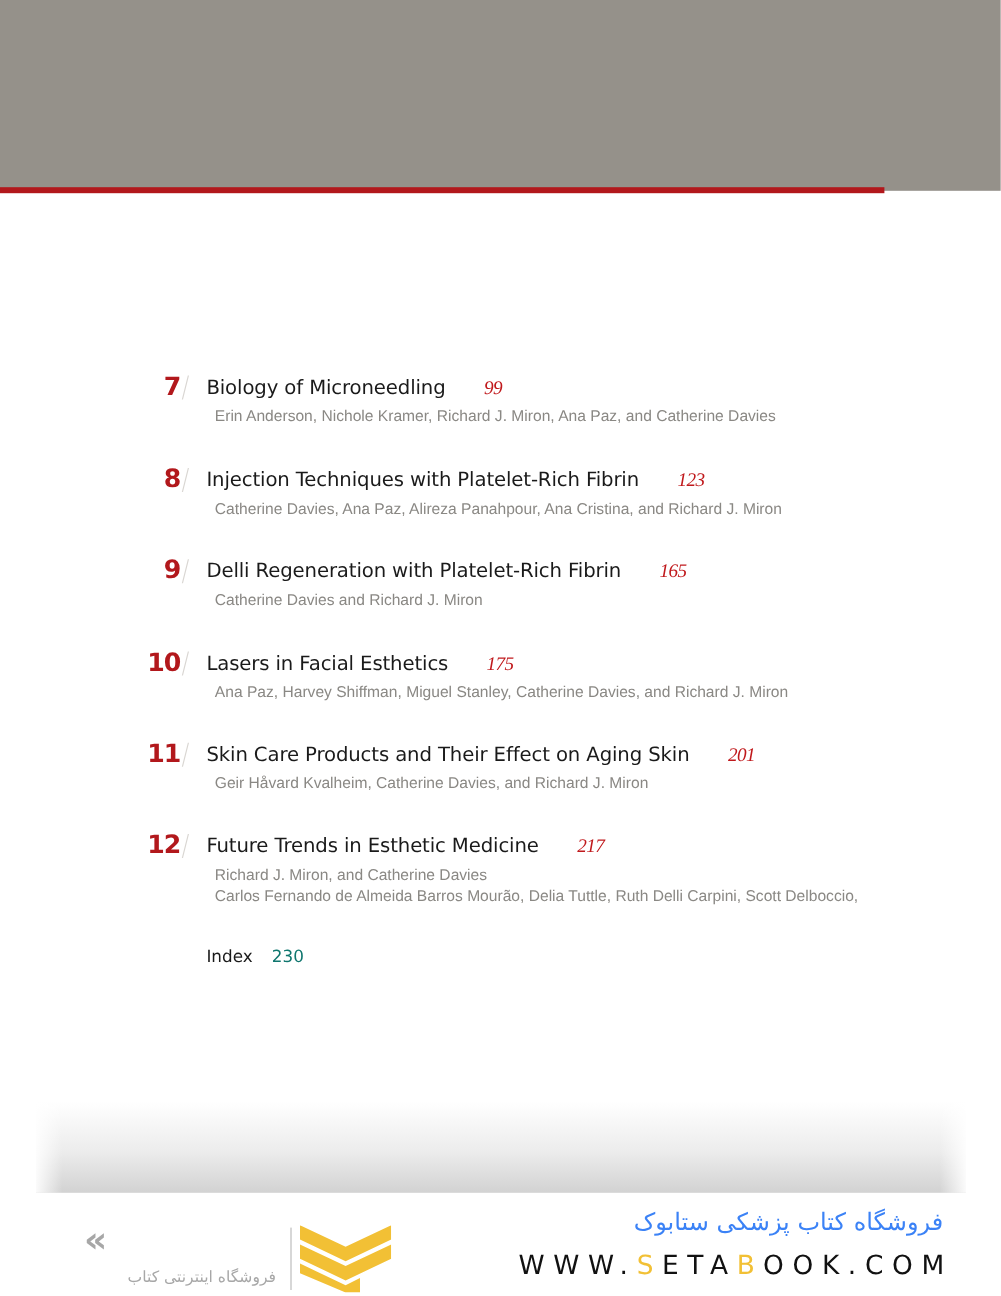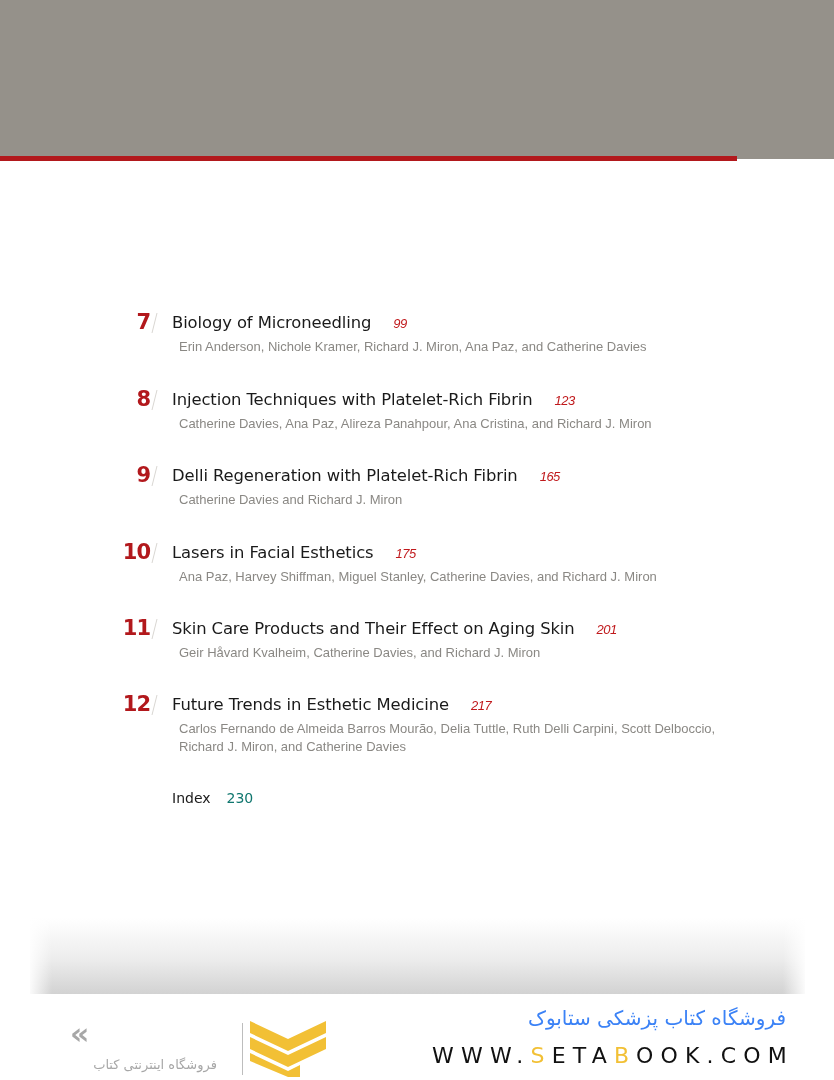--- a/index.html
+++ b/index.html
@@ -26,22 +26,22 @@
     .slash {
       position: absolute; left: 154px; top: 3px; width: 1px; height: 20px;
       background: #d9d6d2; transform: skewX(-14deg);
     }
     .title-line { position: absolute; left: 172px; top: 2px; white-space: nowrap; line-height: 22px; }
     .chap-title {
       font-family: "DejaVu Sans", sans-serif; font-weight: normal;
       font-size: 16.4px; color: #1a1a1a; letter-spacing: -0.1px;
     }
     .chap-page {
-      font-family: Liberation Sans, sans-serif; font-style: italic;
-      font-size: 13px; color: #c0191c; margin-left: 22px; letter-spacing: -0.5px;
+      font-family: Liberation Serif, serif; font-style: italic;
+      font-size: 16px; color: #c0191c; margin-left: 32px; letter-spacing: -0.5px;
     }
     .authors {
       position: absolute; left: 179px; top: 28px; width: 580px;
       font-family: "Liberation Sans", sans-serif; font-size: 13px;
       color: #8a8884; line-height: 18px;
     }
     .index-line { position: absolute; left: 172px; top: 789px; white-space: nowrap; }
     .index-label { font-family: "DejaVu Sans", sans-serif; font-size: 14px; color: #1a1a1a; }
     .index-page { font-family: "DejaVu Sans", sans-serif; font-size: 14px; color: #0f766e; margin-left: 16px; }
 
@@ -59,21 +59,21 @@
     .logo-arrows { position: absolute; left: 0; top: 4px; font-family: "DejaVu Sans", sans-serif; font-size: 30px; font-weight: bold; color: #a7a7a7; letter-spacing: -6px; line-height: 30px; }
     .logo-word {
       position: absolute; left: 48px; top: 0; font-family: "DejaVu Sans", sans-serif;
       font-size: 34px; font-weight: bold; line-height: 36px; letter-spacing: -1px;
     }
     .logo-word .g { color: #a7a7a7; }
     .logo-word .y { color: #f2c035; }
     .logo-sub {
       position: absolute; left: 10px; top: 42px; direction: rtl;
       font-family: "DejaVu Sans", sans-serif; font-size: 13px; color: #a7a7a7;
-      width: 150px; text-align: center;
+      width: 150px; text-align: right;
     }
     .logo-divider { position: absolute; left: 172px; top: 8px; width: 1px; height: 52px; background: #bdbdbd; }
     .logo-chevron { position: absolute; left: 180px; top: 6px; }
 
     .shop-name {
       position: absolute; right: 48px; top: 1006px; direction: rtl;
       font-family: "DejaVu Sans", sans-serif; font-size: 20px; color: #3b82f6; white-space: nowrap;
     }
     .shop-url {
       position: absolute; left: 432px; top: 1043px; white-space: nowrap;
@@ -134,22 +134,22 @@
     <div class="authors">Geir Håvard Kvalheim, Catherine Davies, and Richard J. Miron</div>
   </div>
 
   <div class="entry" style="top:692px;">
     <span class="chap-num">12</span>
     <span class="slash"></span>
     <div class="title-line">
       <span class="chap-title">Future Trends in Esthetic Medicine</span><span class="chap-page">217</span>
     </div>
     <div class="authors">
+      <div>Richard J. Miron, and Catherine Davies</div>
       <div>Carlos Fernando de Almeida Barros Mourão, Delia Tuttle, Ruth Delli Carpini, Scott Delboccio,</div>
-      <div>Richard J. Miron, and Catherine Davies</div>
     </div>
   </div>
 
   <div class="index-line">
     <span class="index-label">Index</span><span class="index-page">230</span>
   </div>
 </div>
 
 <div class="footer-shade"></div>
 

